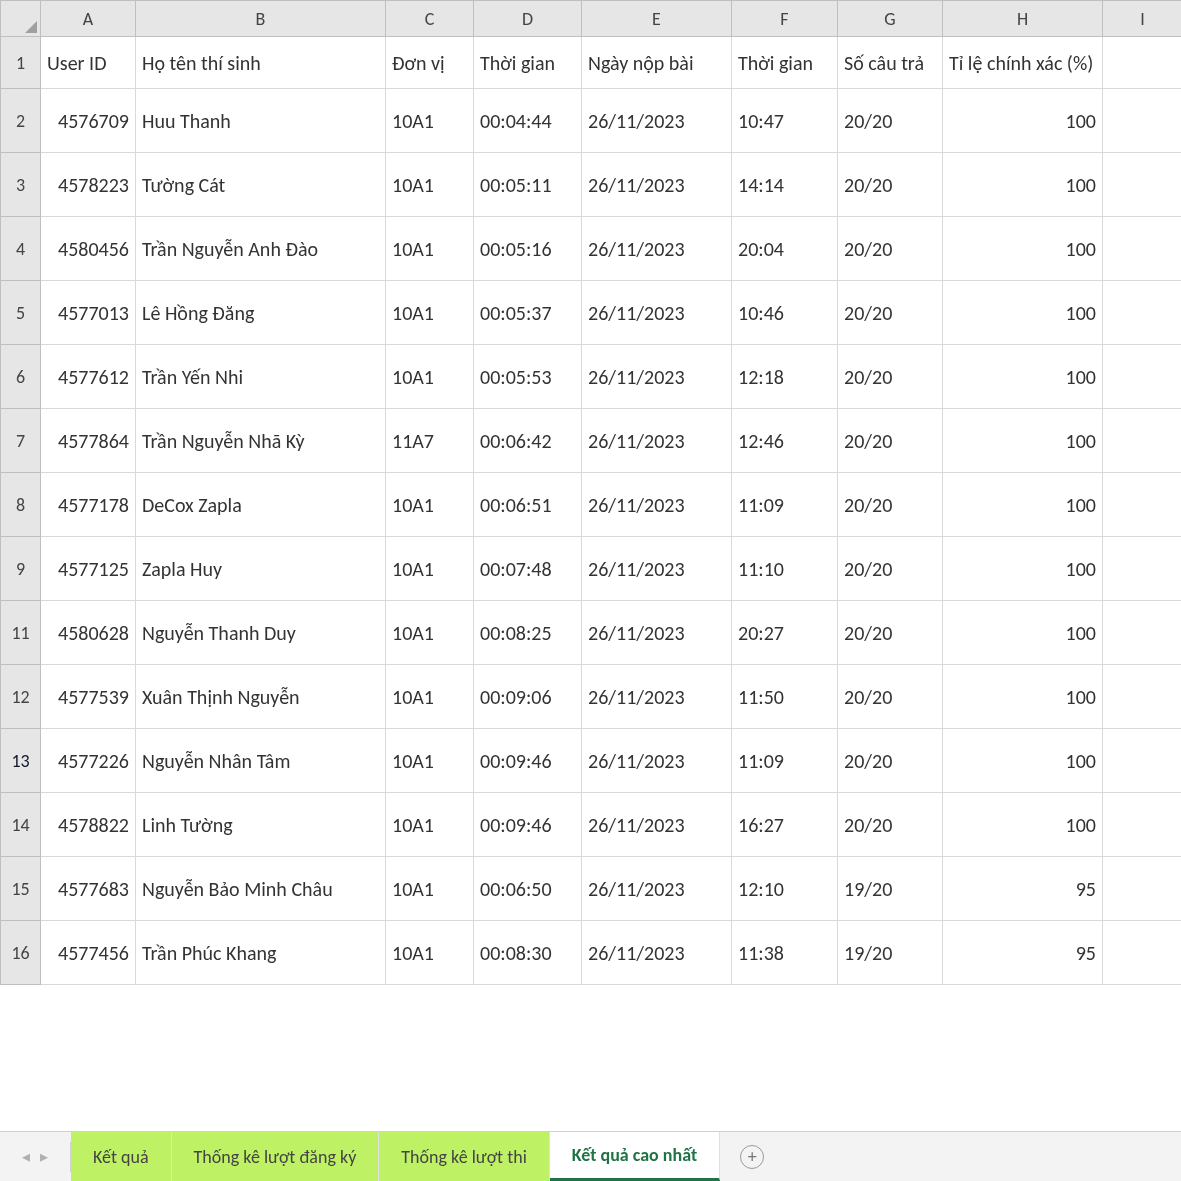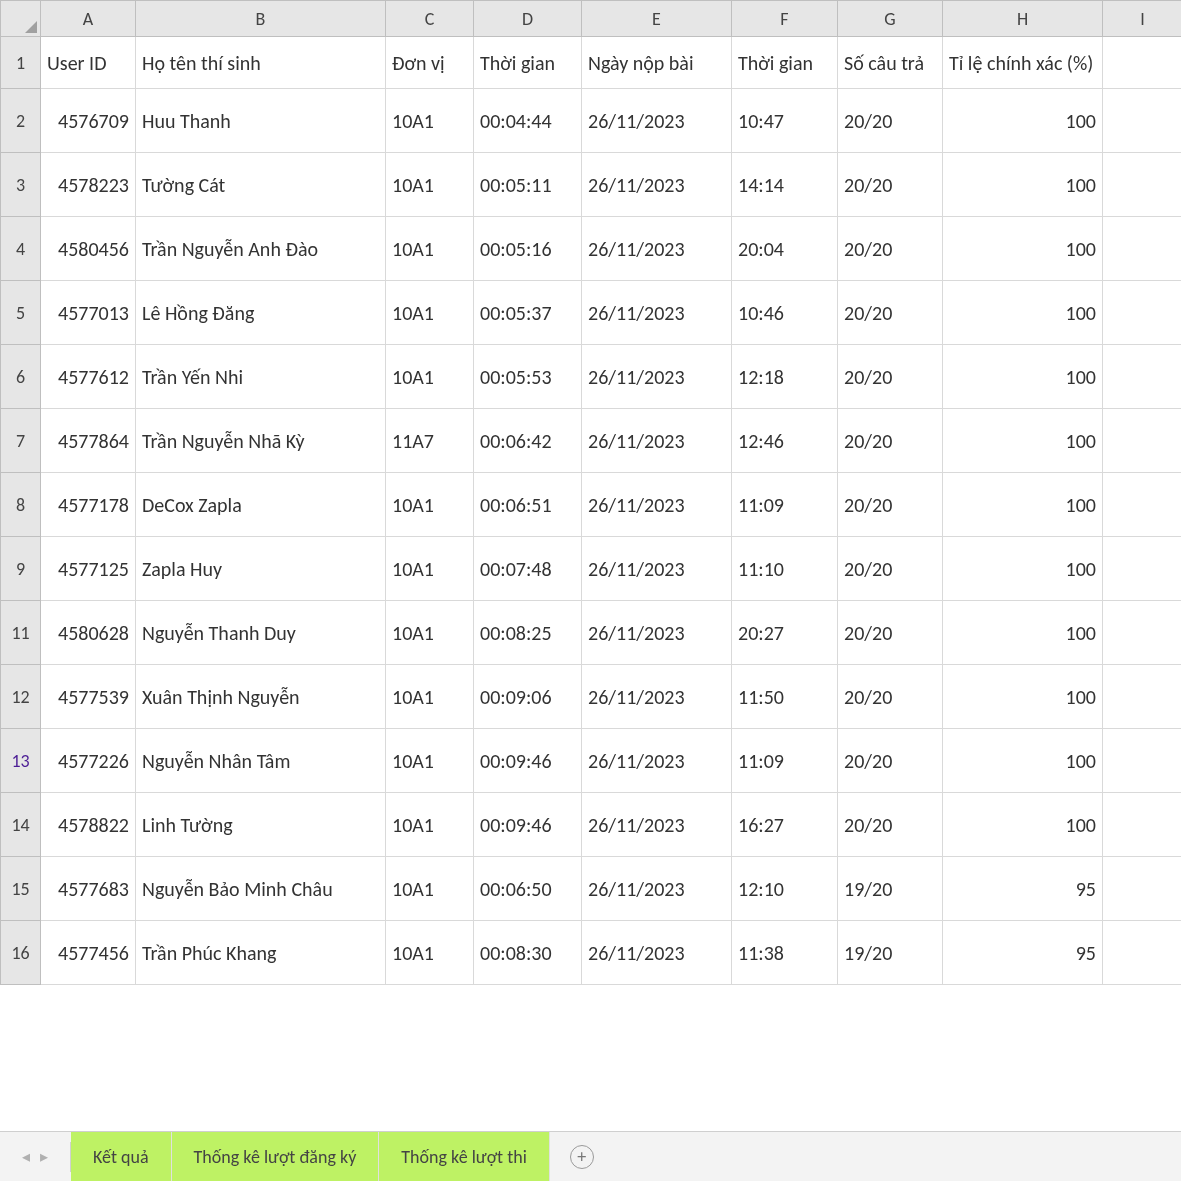--- a/index.html
+++ b/index.html
@@ -53,21 +53,21 @@
   
   
   .row-header {
     background: #e6e6e6;
     border: 1px solid #bfbfbf;
     text-align: center;
     color: #444;
     font-size: 18px;
   }
   .row-header.active {
-    color: #4c1d95;
+    color: #0f172a;
   }
   
   td.cell {
     border: 1px solid #d9d9d9;
     padding: 4px 6px;
     height: 64px;
     font-size: 20px;
     white-space: nowrap;
     overflow: hidden;
   }
@@ -365,17 +365,18 @@
 <div class="tab-bar">
   <div class="nav-arrows">
     <span>◂</span>
     <span>▸</span>
   </div>
   <div class="tab-sep"></div>
   <div id="tabs" style="display:flex;height:100%;">
       <div class="tab">Kết quả</div>
       <div class="tab">Thống kê lượt đăng ký</div>
       <div class="tab">Thống kê lượt thi</div>
+      <div class="tab active">Kết quả cao nhất</div>
     </div>
   <div class="add-tab">
     <div class="add-tab-circ">+</div>
   </div>
 </div>
 
 </body></html>

